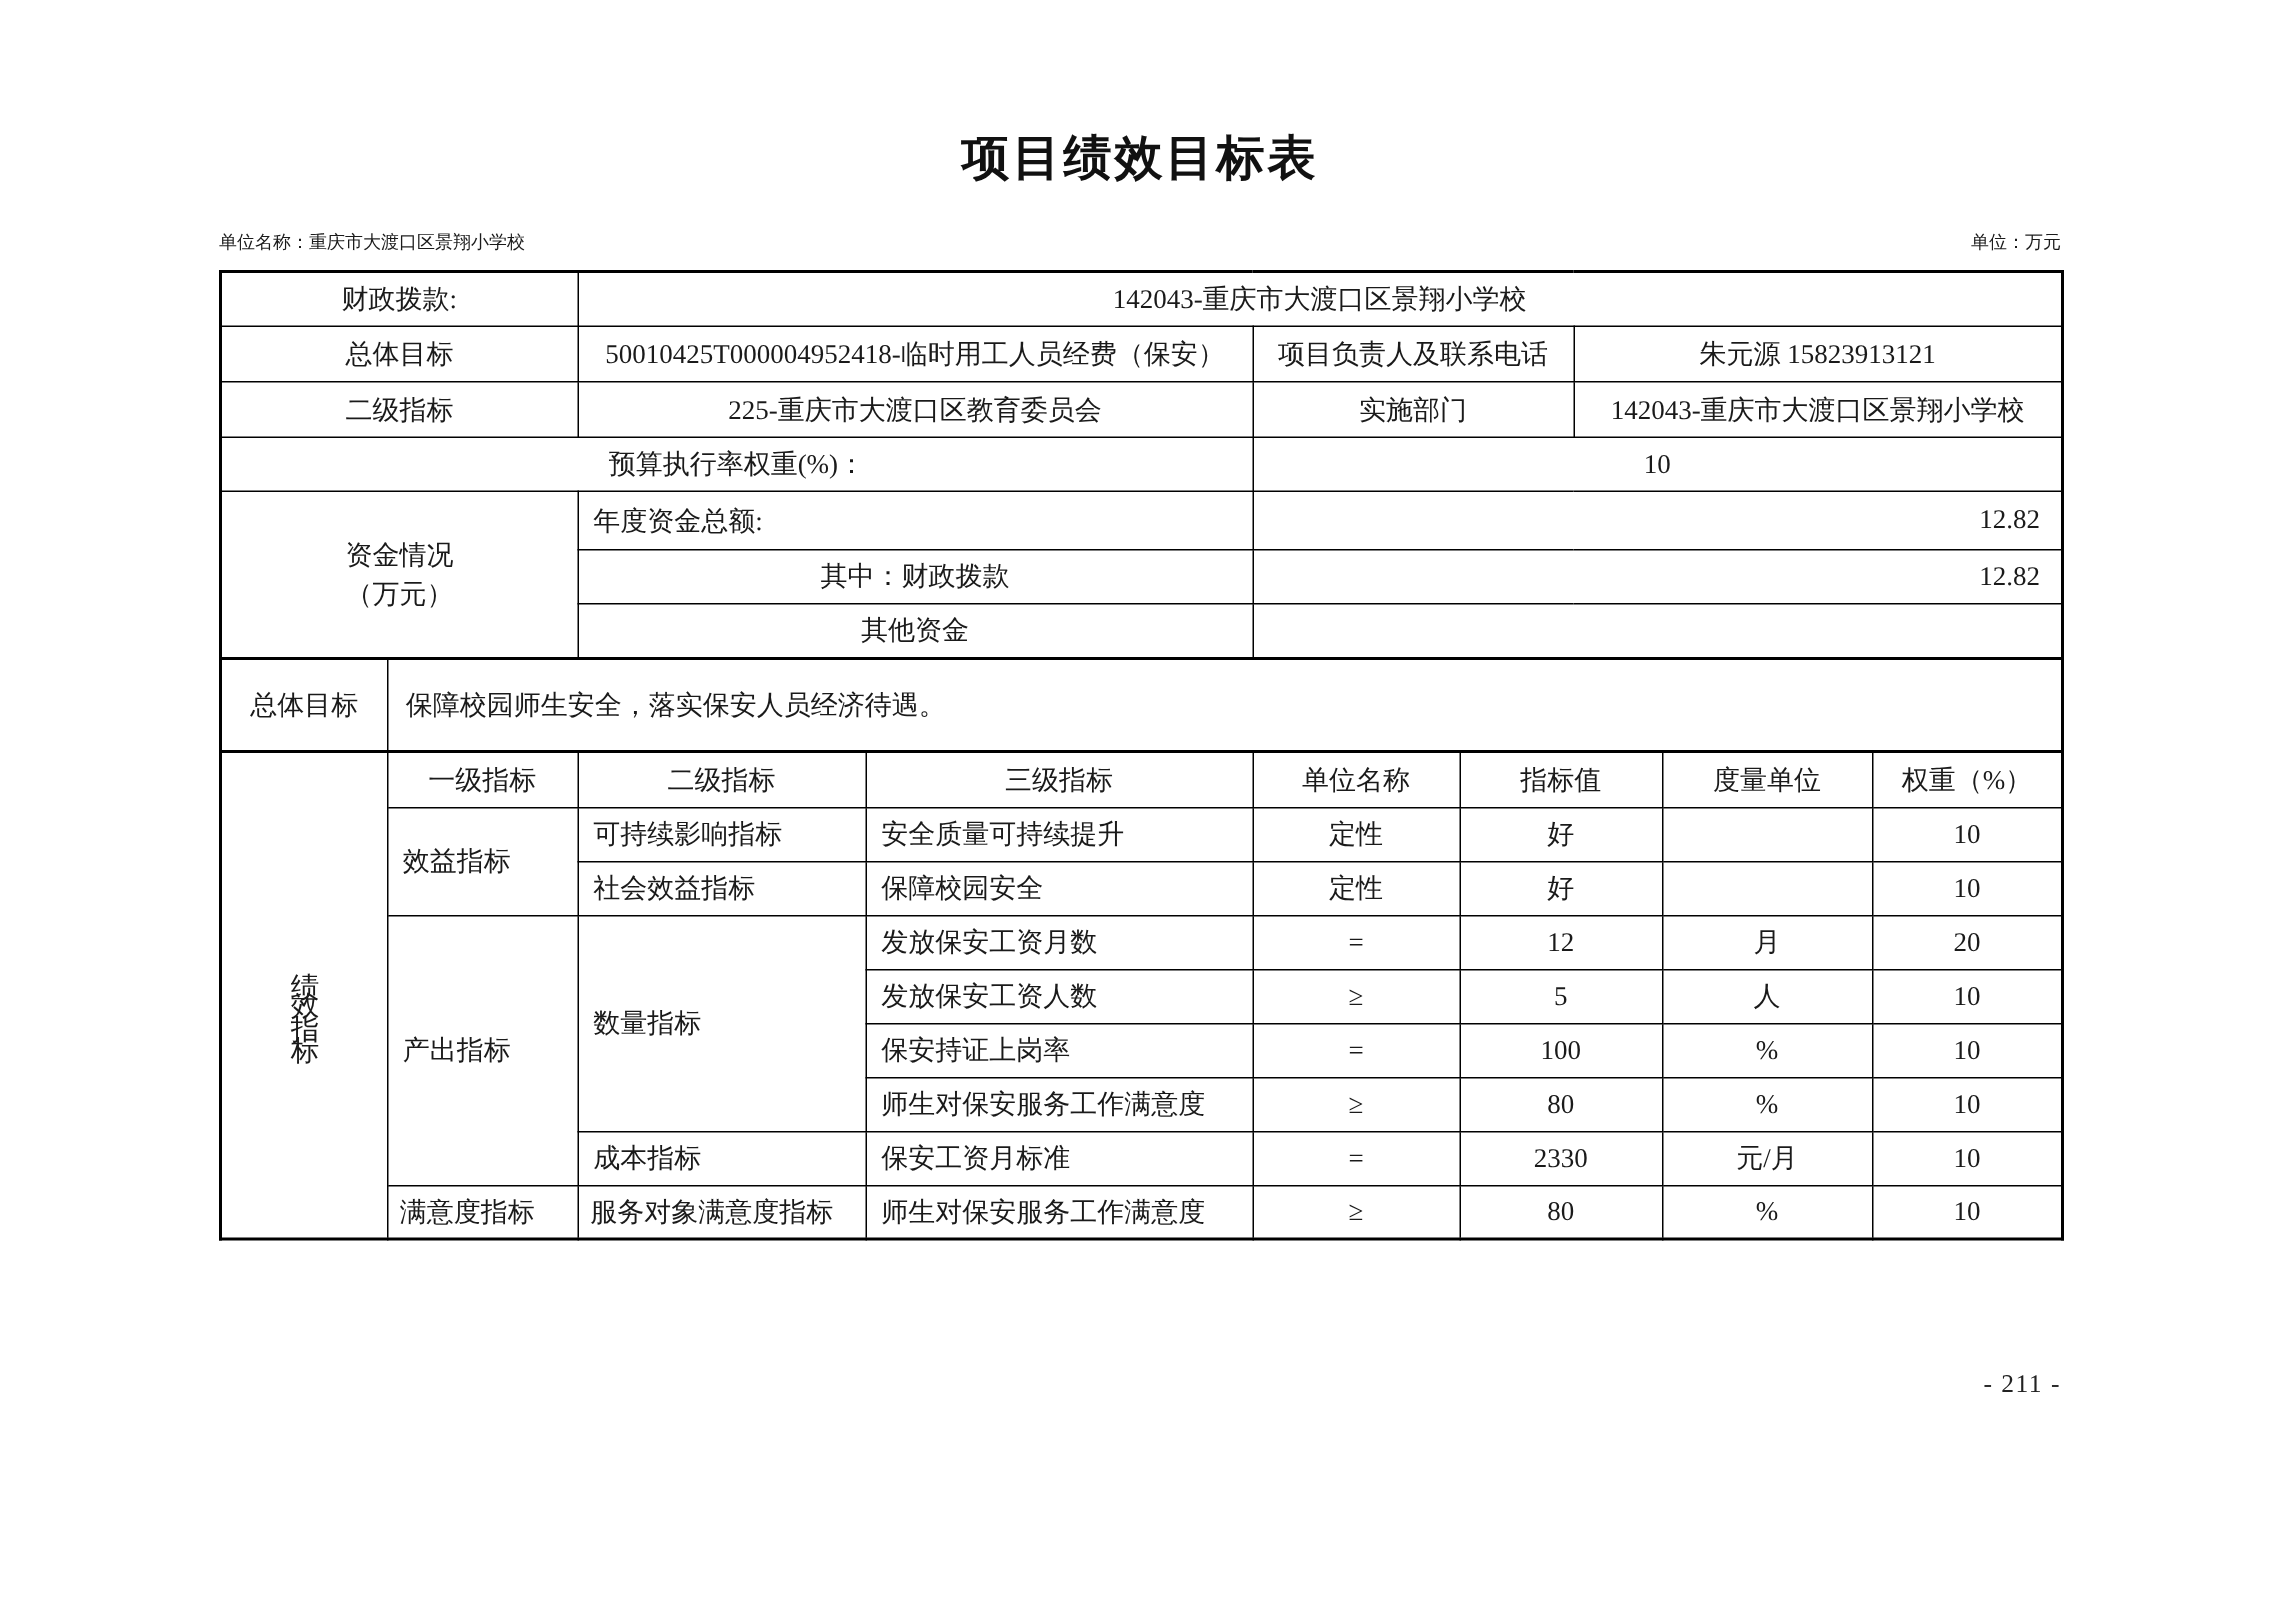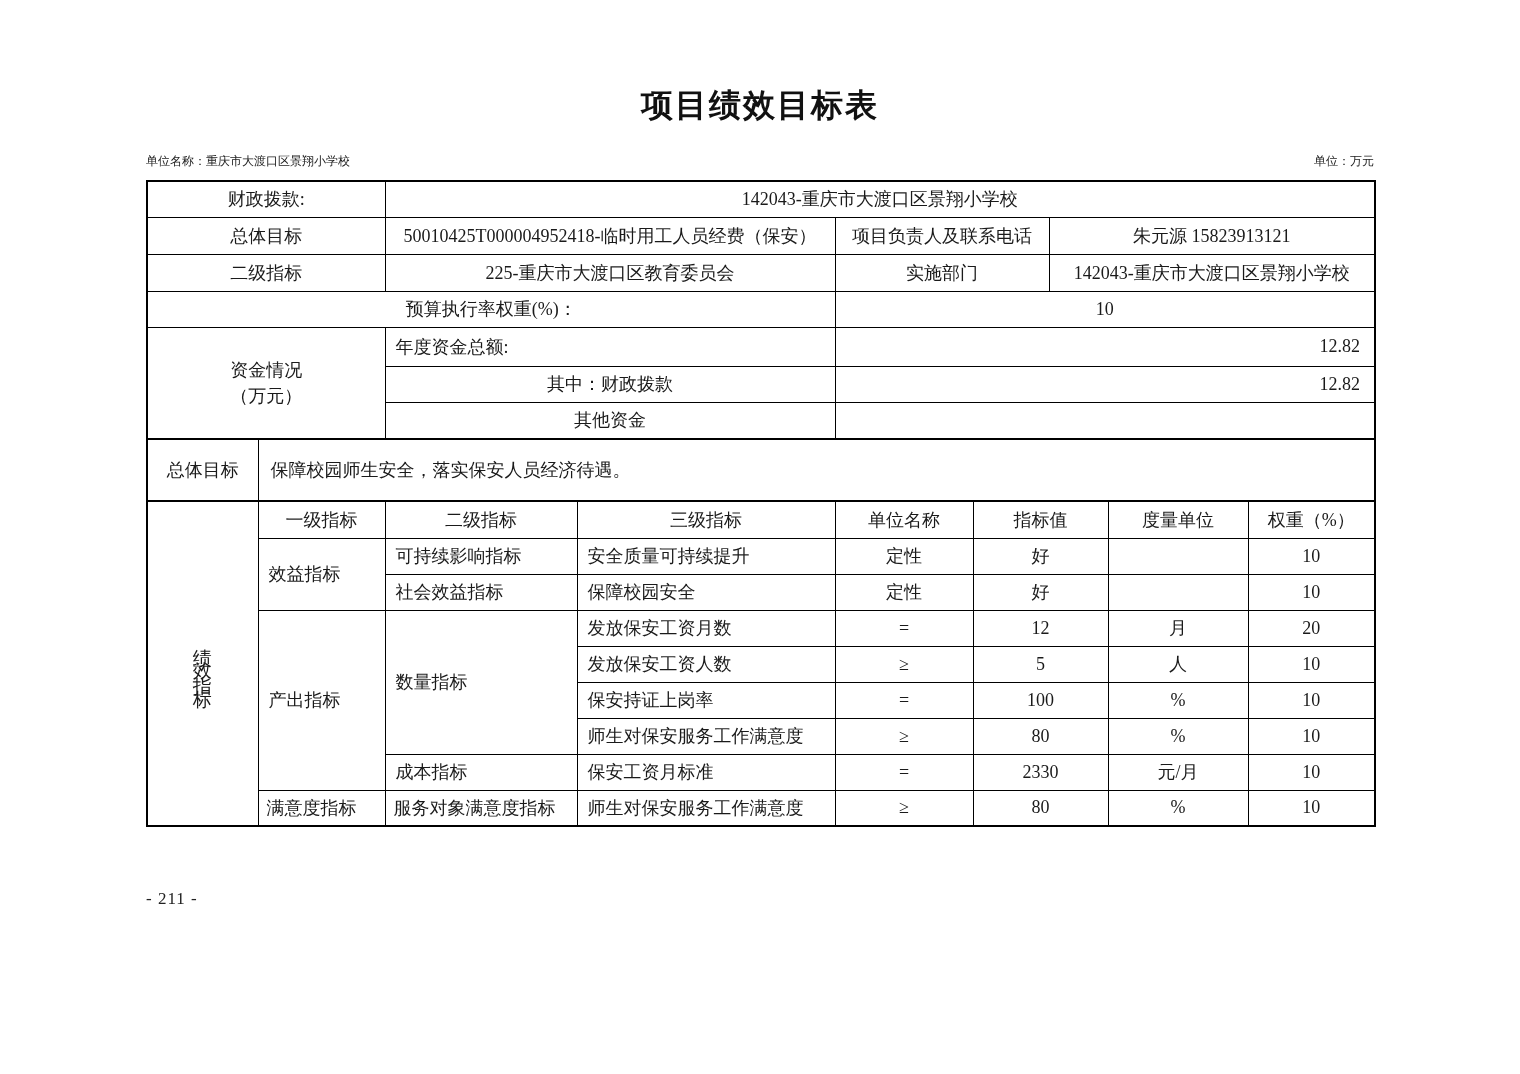--- a/index.html
+++ b/index.html
@@ -49,23 +49,23 @@
   tr.h75 { height:62px; }
   .two-line { line-height:26px; }
   .vtext {
     writing-mode:vertical-rl;
     letter-spacing:14px;
     line-height:1;
     display:inline-block;
     font-size:19px;
   }
   .page-num {
-    text-align:left;
+    text-align:right;
     font-size:17px;
-    margin-top:62px;
+    margin-top:86px;
     letter-spacing:1px;
     color:#222;
   }
 </style>
 </head>
 <body>
 
 <div class="sheet">
 
   <div class="doc-title">项目绩效目标表</div>

